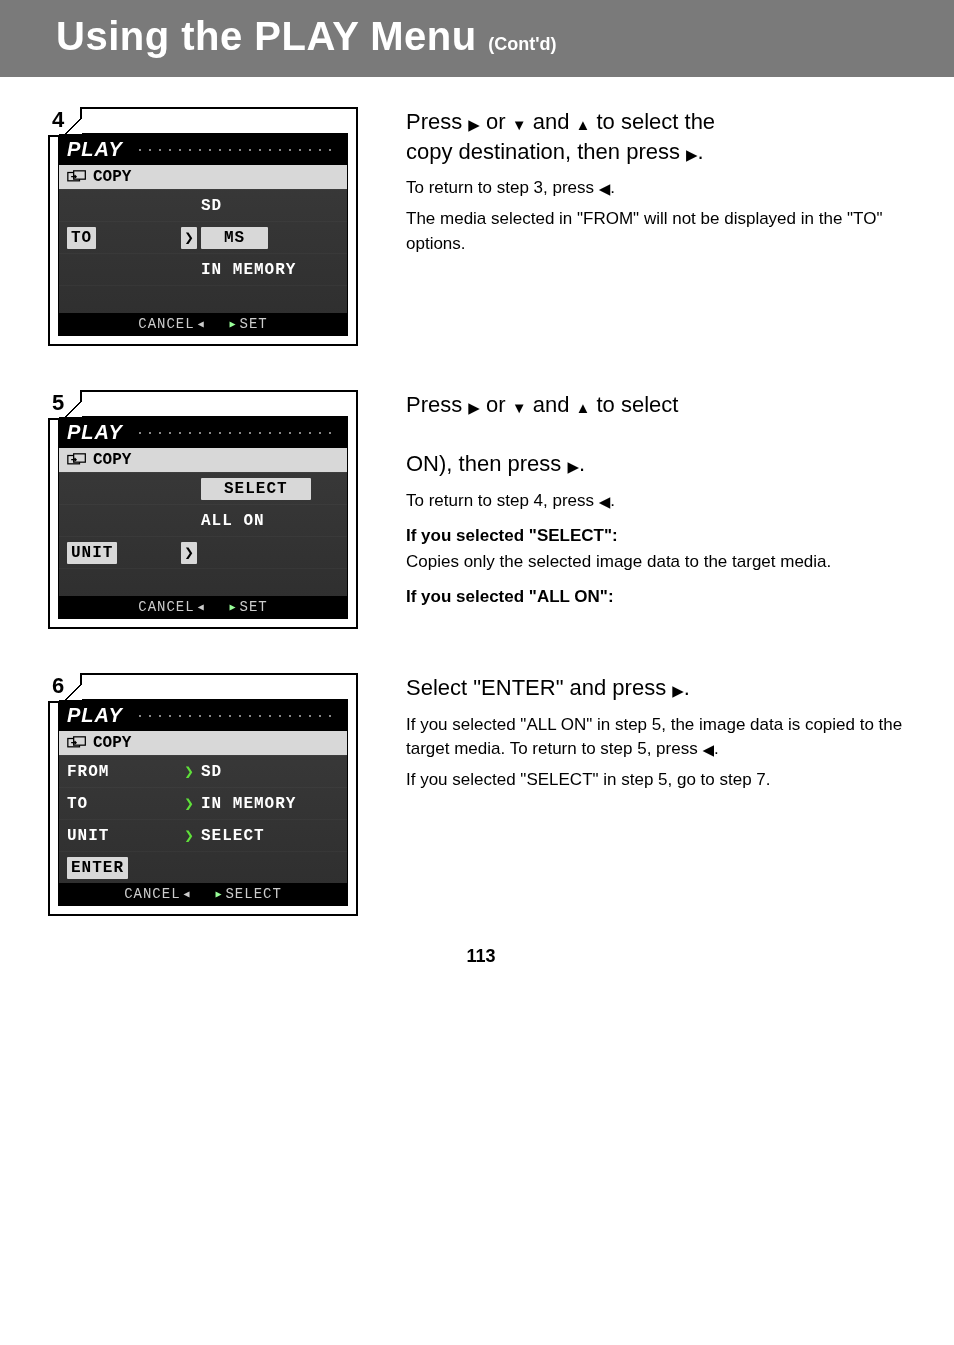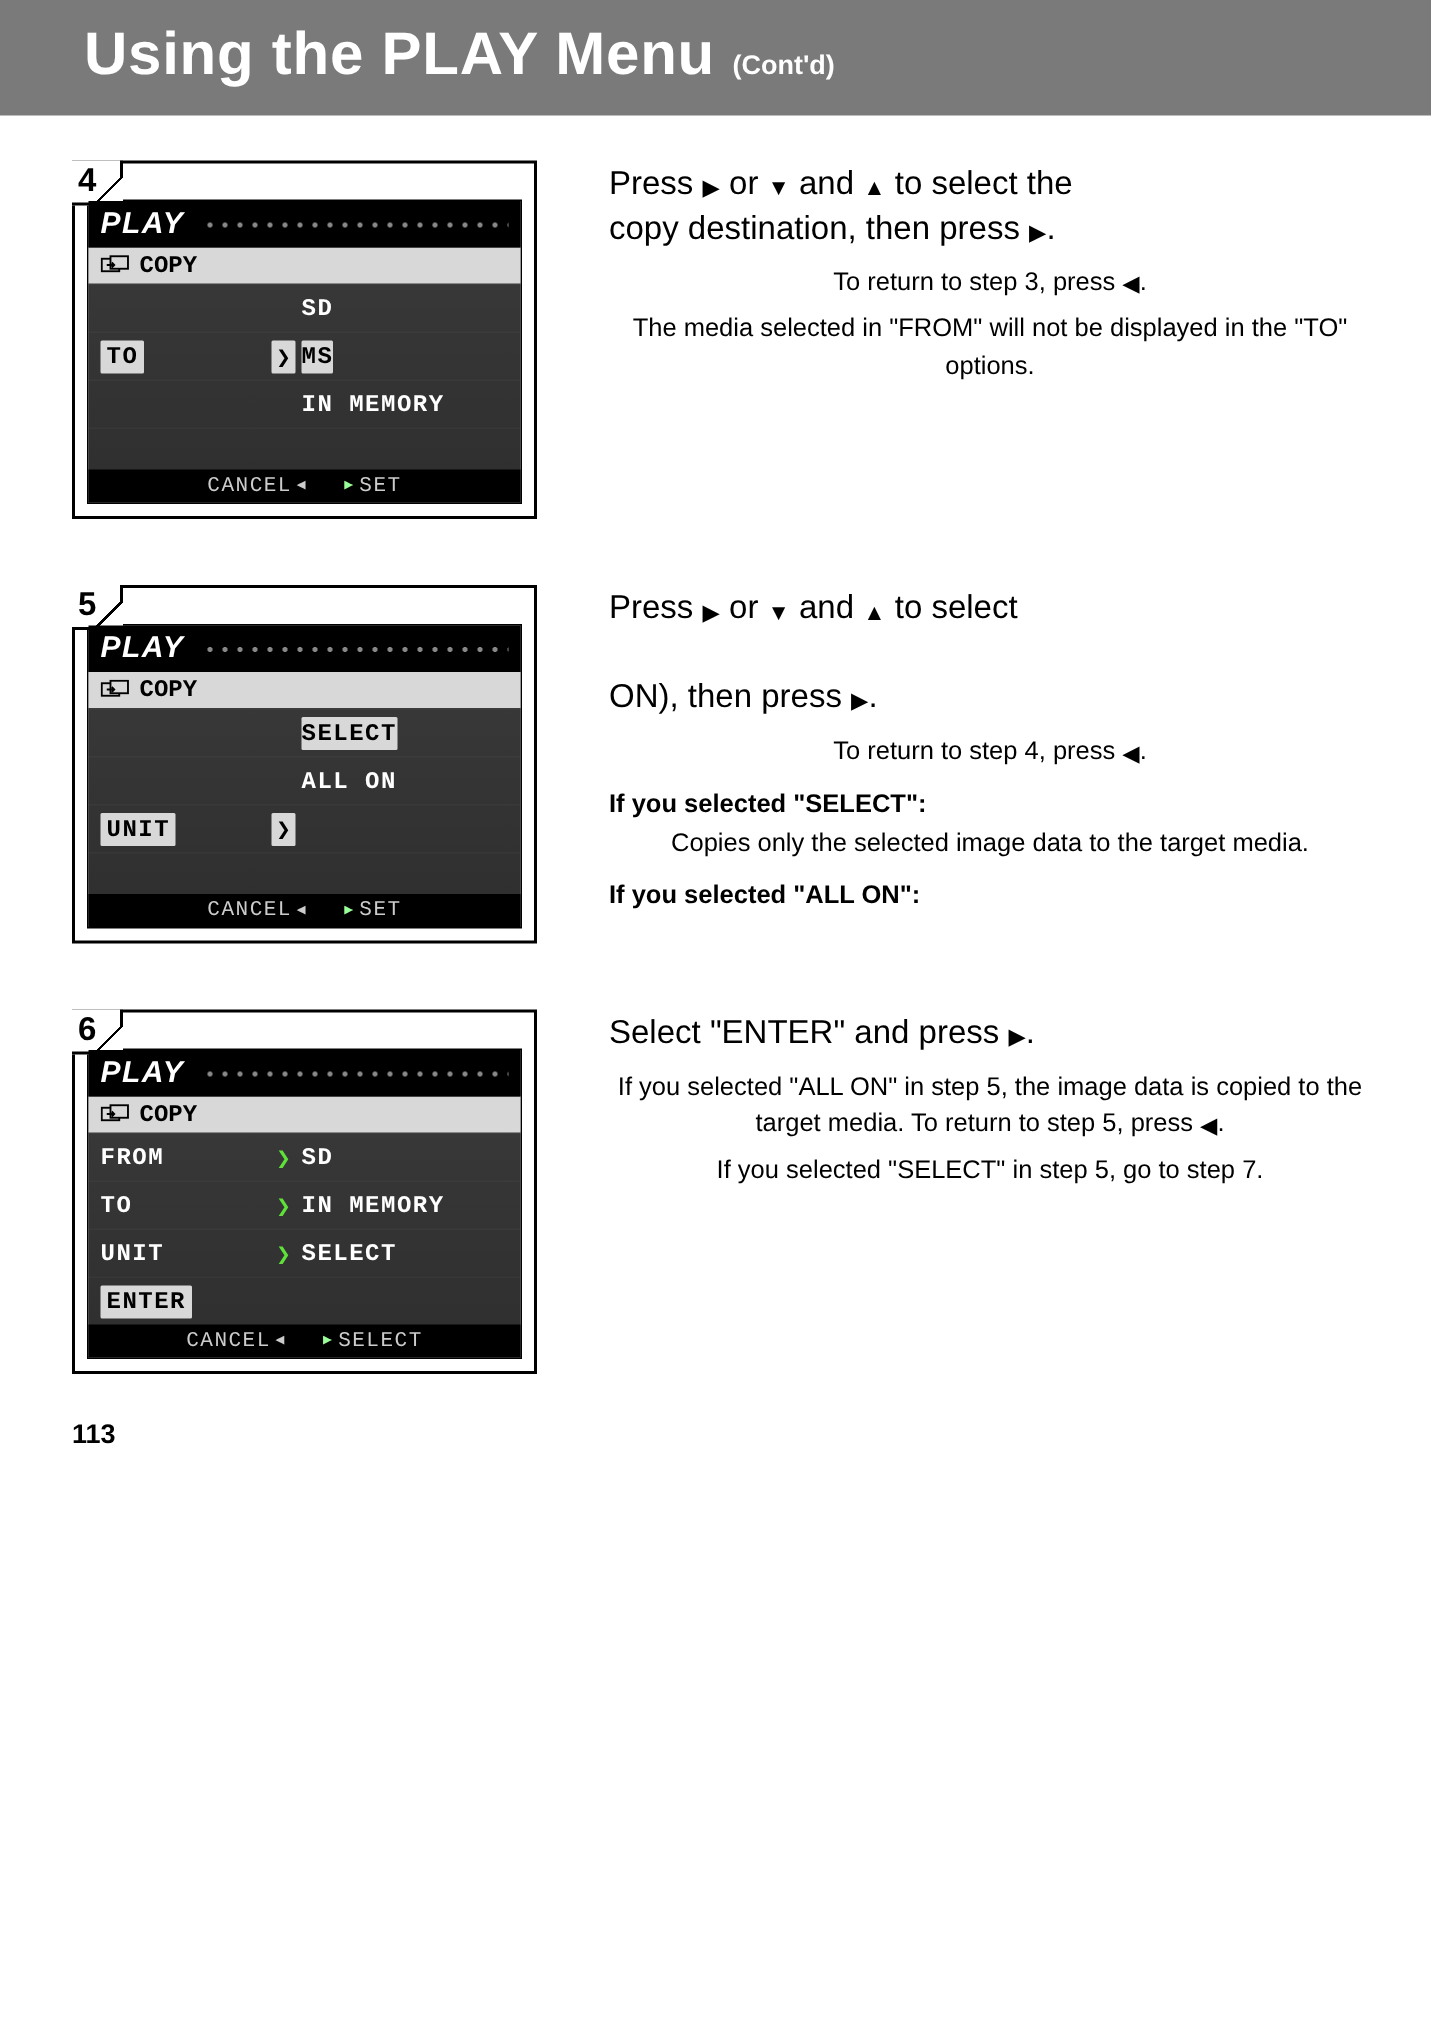--- a/index.html
+++ b/index.html
@@ -103,43 +103,43 @@
     display: flex;
     align-items: center;
     height: 32px;
     padding: 0 8px;
     border-top: 1px solid rgba(255,255,255,0.03);
   }
   .lcd-label { width: 110px; font-weight: bold; letter-spacing: 1px; }
   .lcd-arrow-col { width: 24px; text-align: center; font-weight: bold; }
   .lcd-value { flex: 1; font-weight: bold; letter-spacing: 1px; }
   .hl-label { background: #d8d8d8; color: #000; border-radius: 1px; padding: 2px 4px; display:inline-block; }
-  .hl-value { background: #d8d8d8; color: #000; border-radius: 1px; padding: 2px 0; display:inline-block; }
+  .hl-value { background: #d8d8d8; color: #000; border-radius: 1px; padding: 2px 23px; display:inline-block; }
   .green-arrow { color: #5fe03a; font-weight: 900; }
 
   .lcd-footer {
     background: #000;
     color: #ccc;
     font-size: 14px;
     padding: 3px 0;
     text-align: center;
     letter-spacing: 1px;
   }
   .tri-sm { display:inline-block; font-size:10px; vertical-align:1px; color:#9f9; margin:0 3px;}
   .tri-sm.white{color:#ccc;}
 
   
   .inst-head { font-size: 22px; font-weight: normal; line-height: 1.35; margin-bottom: 10px; }
   .inst-body { font-size: 17px; line-height: 1.45; }
-  .inst-body p { margin-bottom: 6px; text-align: center; }
+  .inst-body p { margin-bottom: 6px; }
   .inst-sub { margin-top: 10px; }
   .inst-subhead { font-weight: bold; font-size: 17px; margin-bottom: 2px; }
   .tri { display:inline-block; font-size:15px; line-height:1; vertical-align: -1px; }
 
-  .page-num { font-size:18px; margin-top:30px; font-weight: bold;}
+  .page-num { text-align:center; font-size:18px; margin-top:30px; font-weight: bold;}
 </style>
 </head>
 <body>
 
 <div class="page">
 
   <div class="title-bar">
     <span class="t-main">Using the PLAY Menu </span><span class="t-sub">(Cont'd)</span>
   </div>
 

